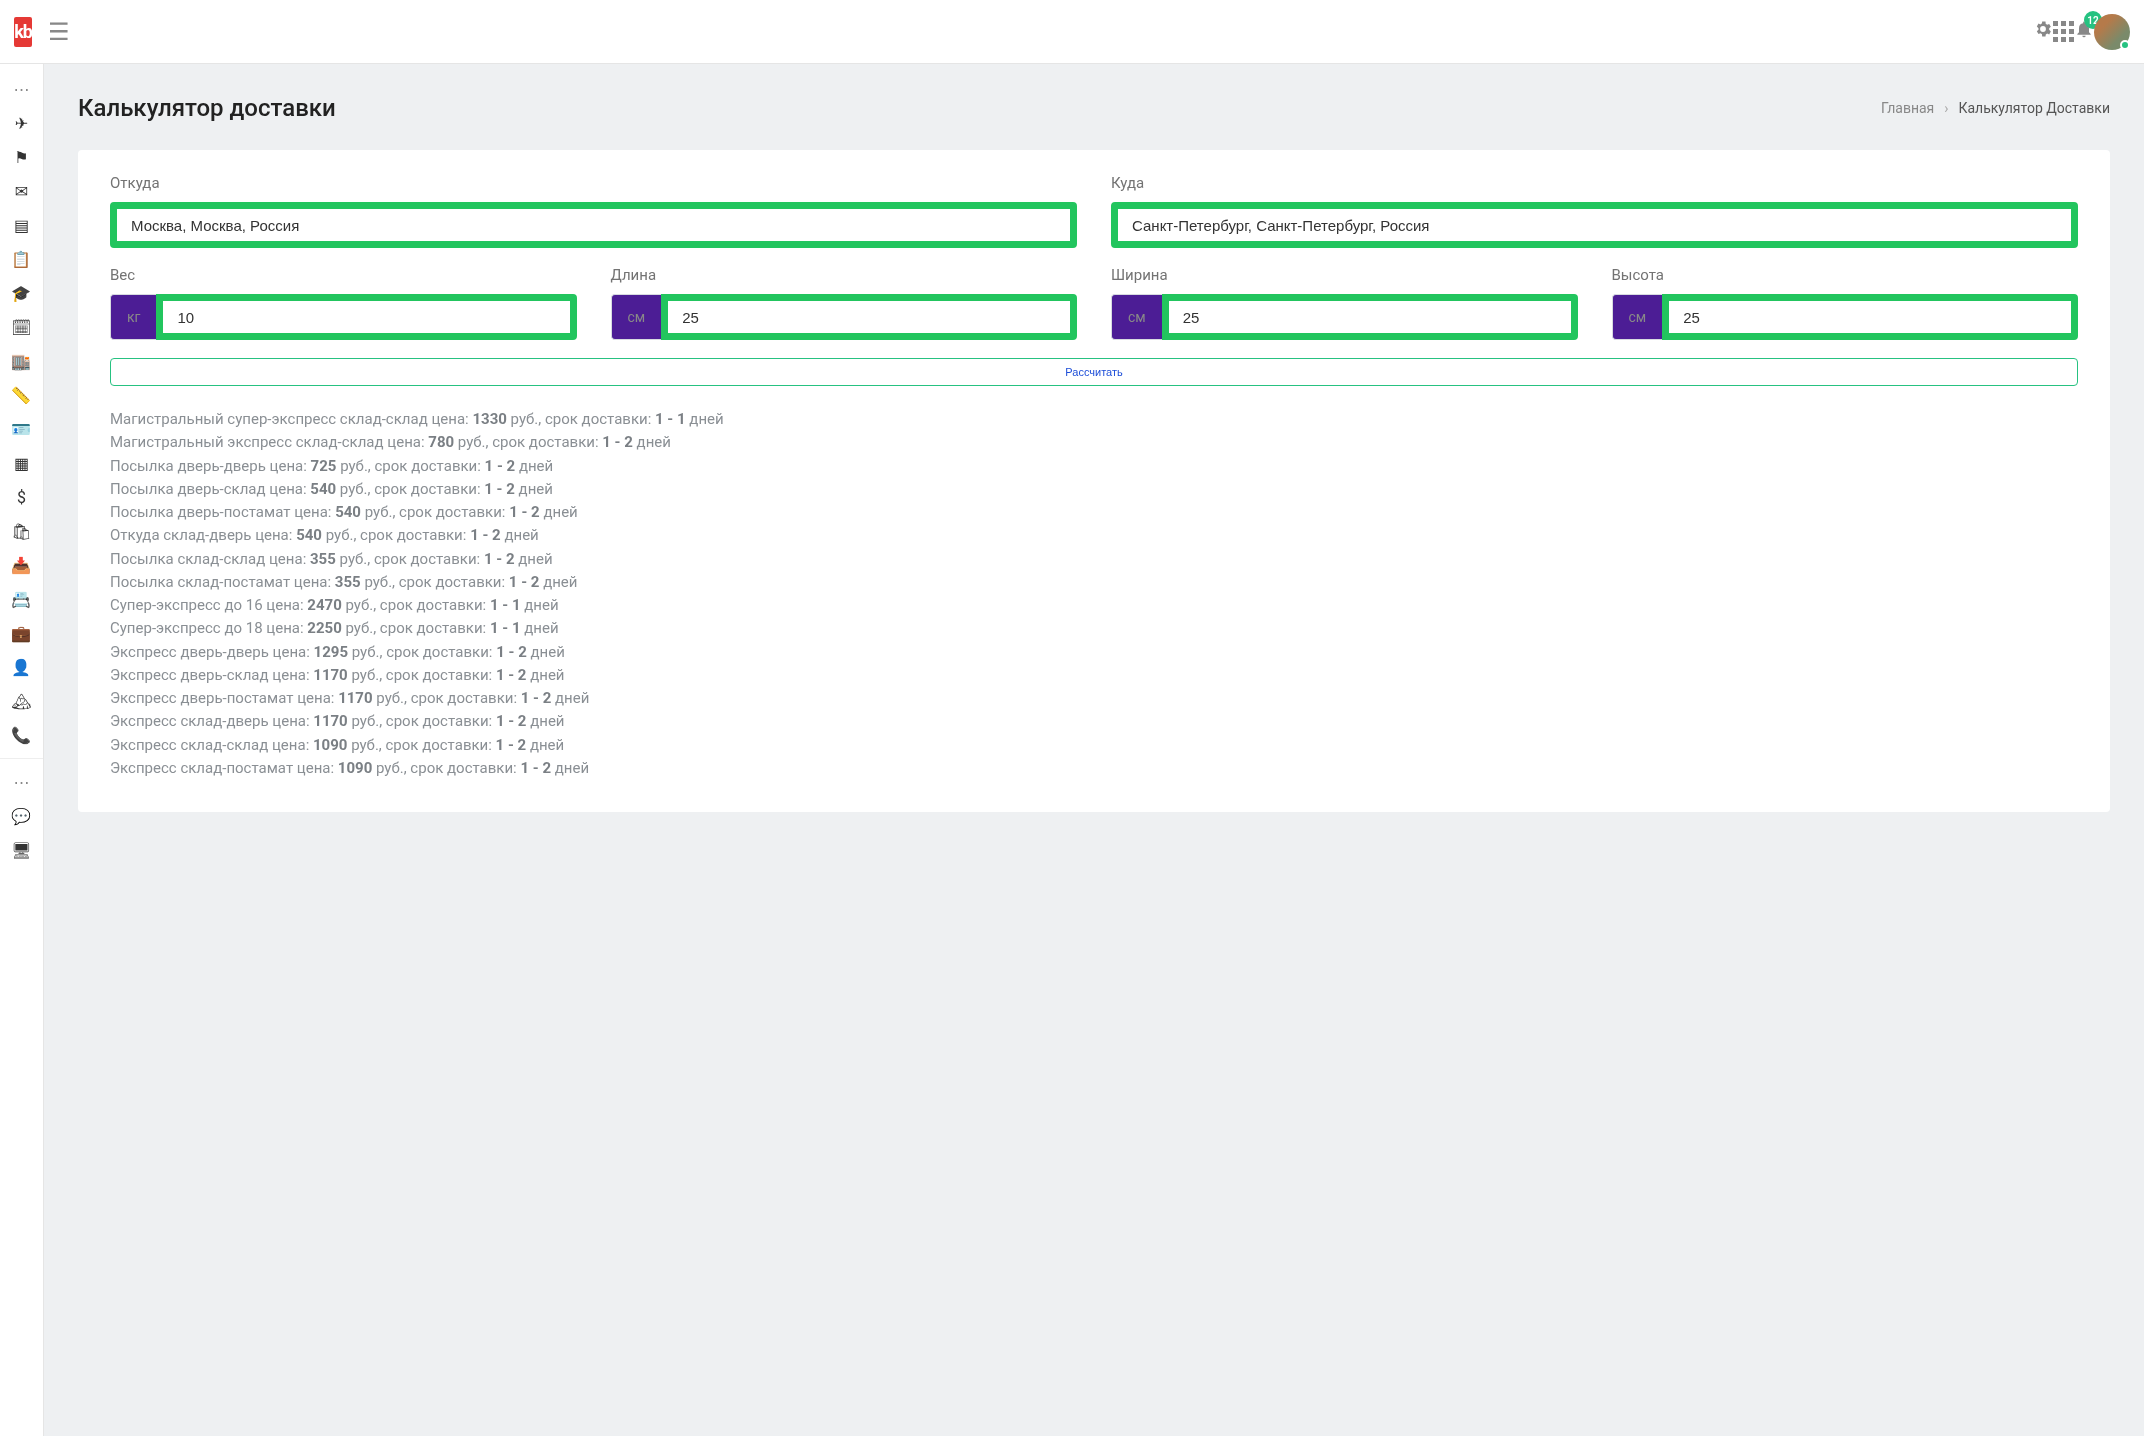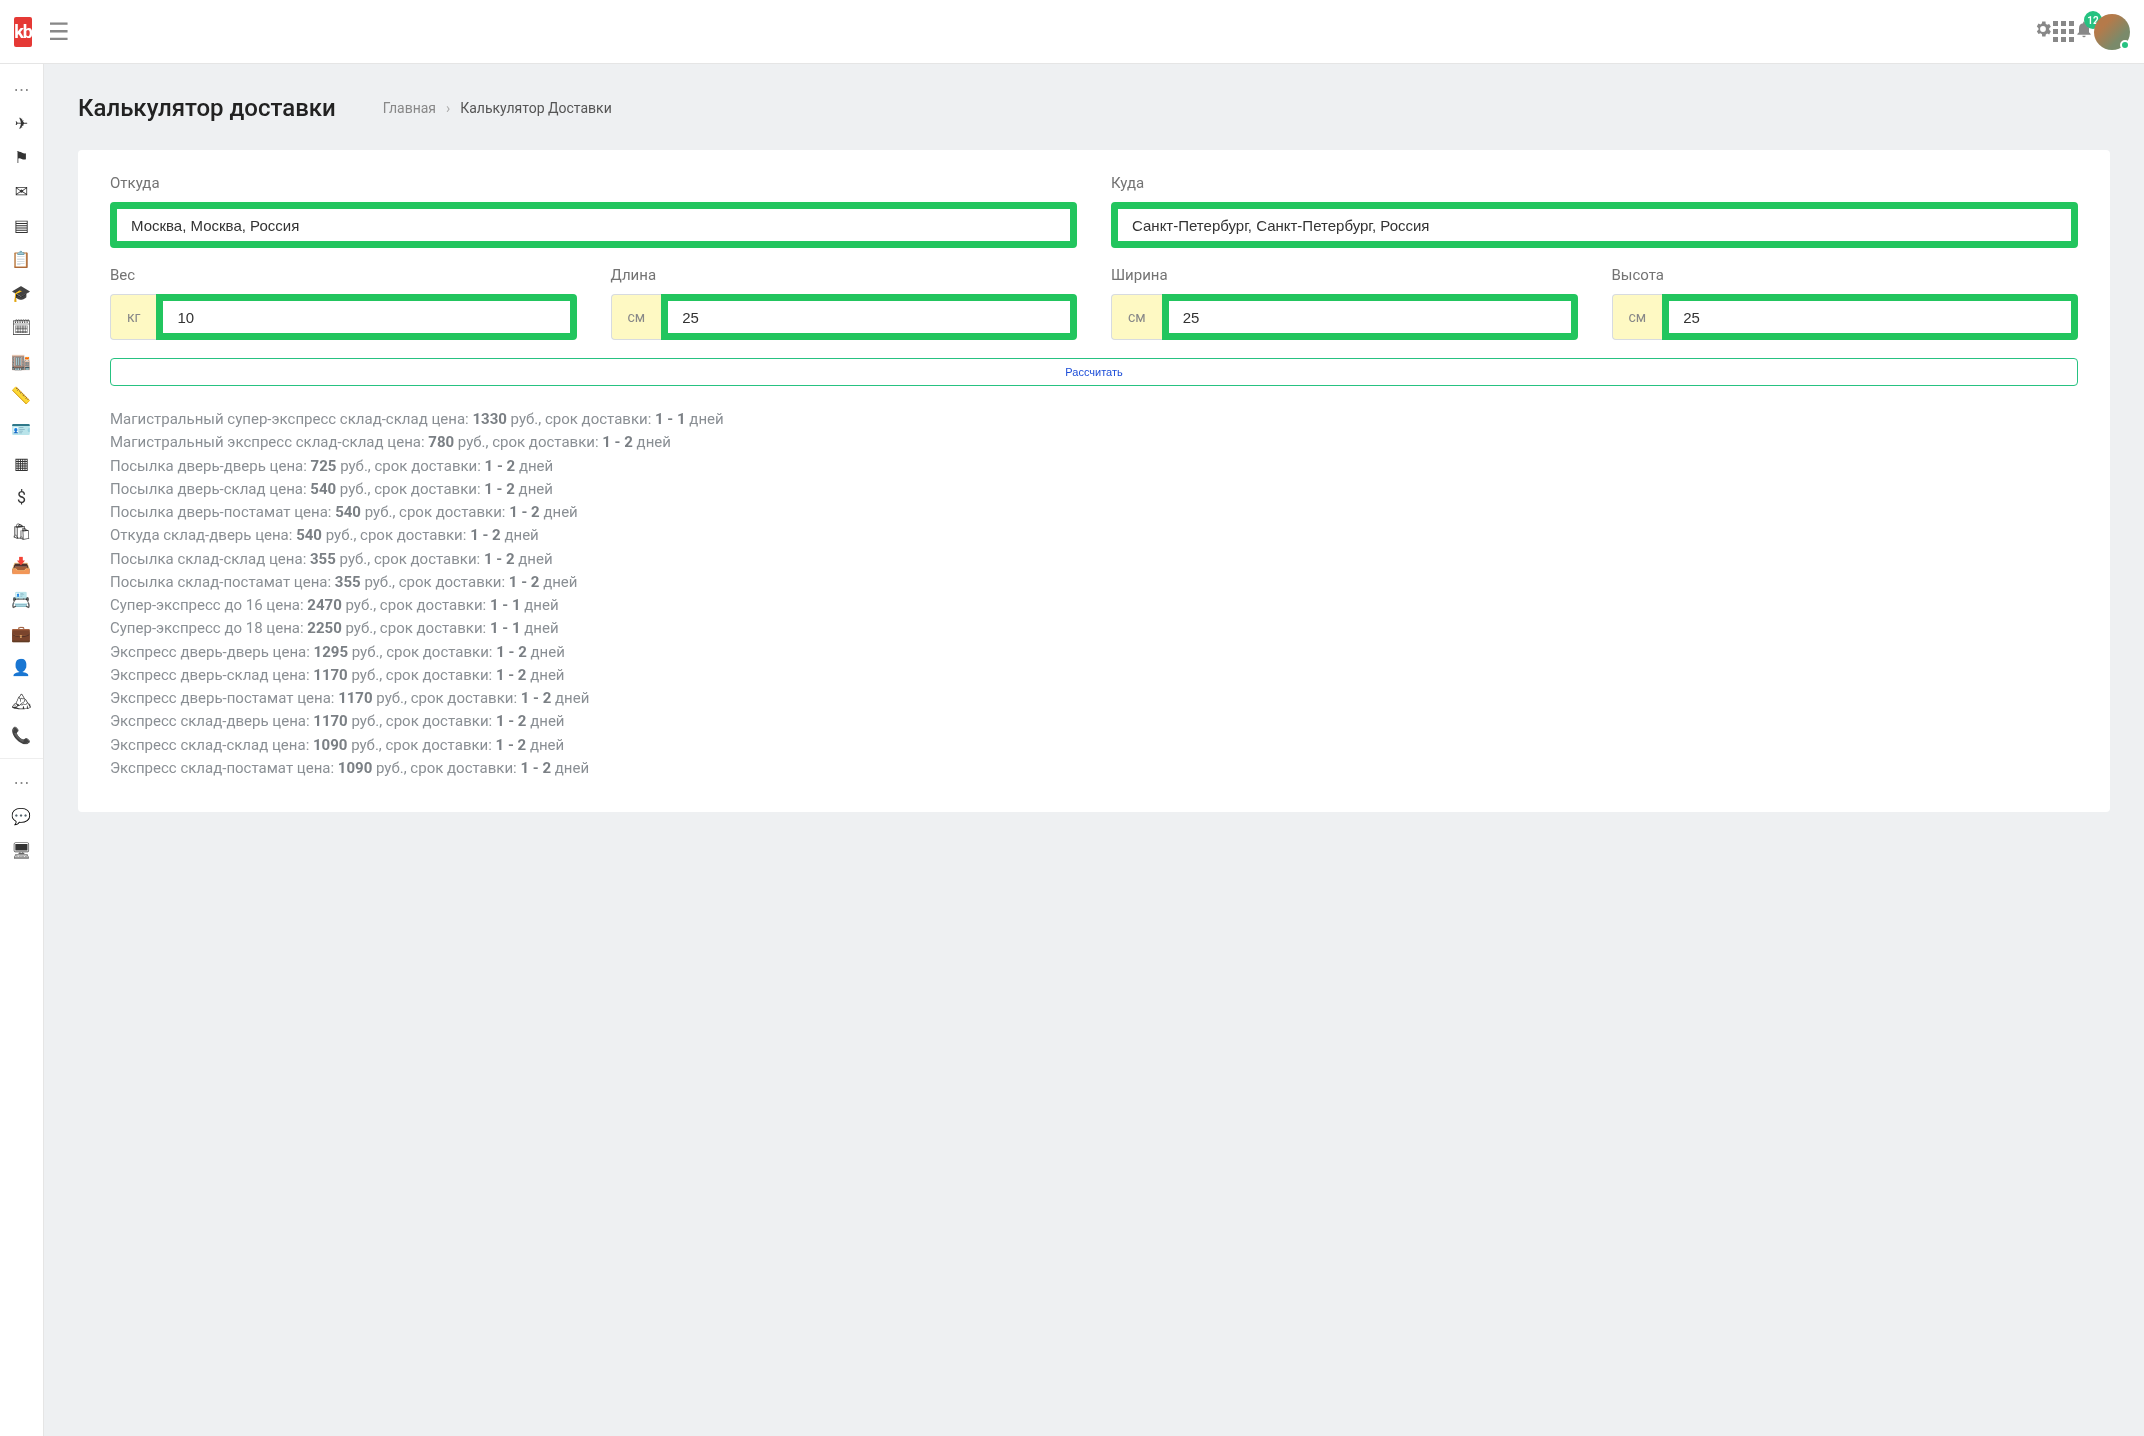--- a/index.html
+++ b/index.html
@@ -59,21 +59,21 @@
 .sidebar .sb-icon {
   width: 44px; height: 34px;
   display: flex; align-items: center; justify-content: center;
   color: #333;
   cursor: pointer;
   font-size: 16px;
 }
 .sidebar .sb-divider { width: 100%; height: 1px; background: #eee; margin: 6px 0; }
 .sidebar .sb-dots { font-size: 16px; color:#888; }
 .content { flex: 1; padding: 30px 34px; }
-.page-head { display:flex; align-items:center; justify-content:flex-start; margin-bottom: 28px; gap: 47px;}
+.page-head { display:flex; align-items:center; justify-content:space-between; margin-bottom: 28px;}
 .page-title { font-size: 24px; font-weight: 500; color:#222; }
 .breadcrumb { font-size: 14px; color:#555; display:flex; align-items:center; gap:10px;}
 .breadcrumb .bc-sep { color:#aaa; }
 .breadcrumb a { color:#888; text-decoration:none; }
 .panel {
   background: #fff;
   border-radius: 4px;
   padding: 24px 32px 32px;
 }
 .form-row { display:flex; gap: 34px; margin-bottom: 18px; flex-wrap:wrap;}
@@ -84,21 +84,21 @@
   border:7px solid #22c55e; border-radius:4px;
   padding: 0 14px; font-size:15px; color:#333;
   outline:none; background:#fff;
 }
 .inputgroup { display:flex; width:100%; }
 .inputgroup .prefix {
   border:1px solid #d7dbe0; border-right:none;
   border-radius:4px 0 0 4px;
   height:46px; padding:0 16px;
   display:flex; align-items:center;
-  color:#888; font-size:14px; background:#fef9c3;
+  color:#888; font-size:14px; background:#4c1d95;
 }
 .inputgroup input.ctrl { border-radius:0 4px 4px 0; }
 .btn-calc {
   width:100%; height:28px;
   border:1px solid #26c281; border-radius:4px;
   background:#fff; color:#1d4ed8;
   font-size:11px; font-weight:500;
   cursor:pointer;
 }
 .results { margin-top: 22px; }

